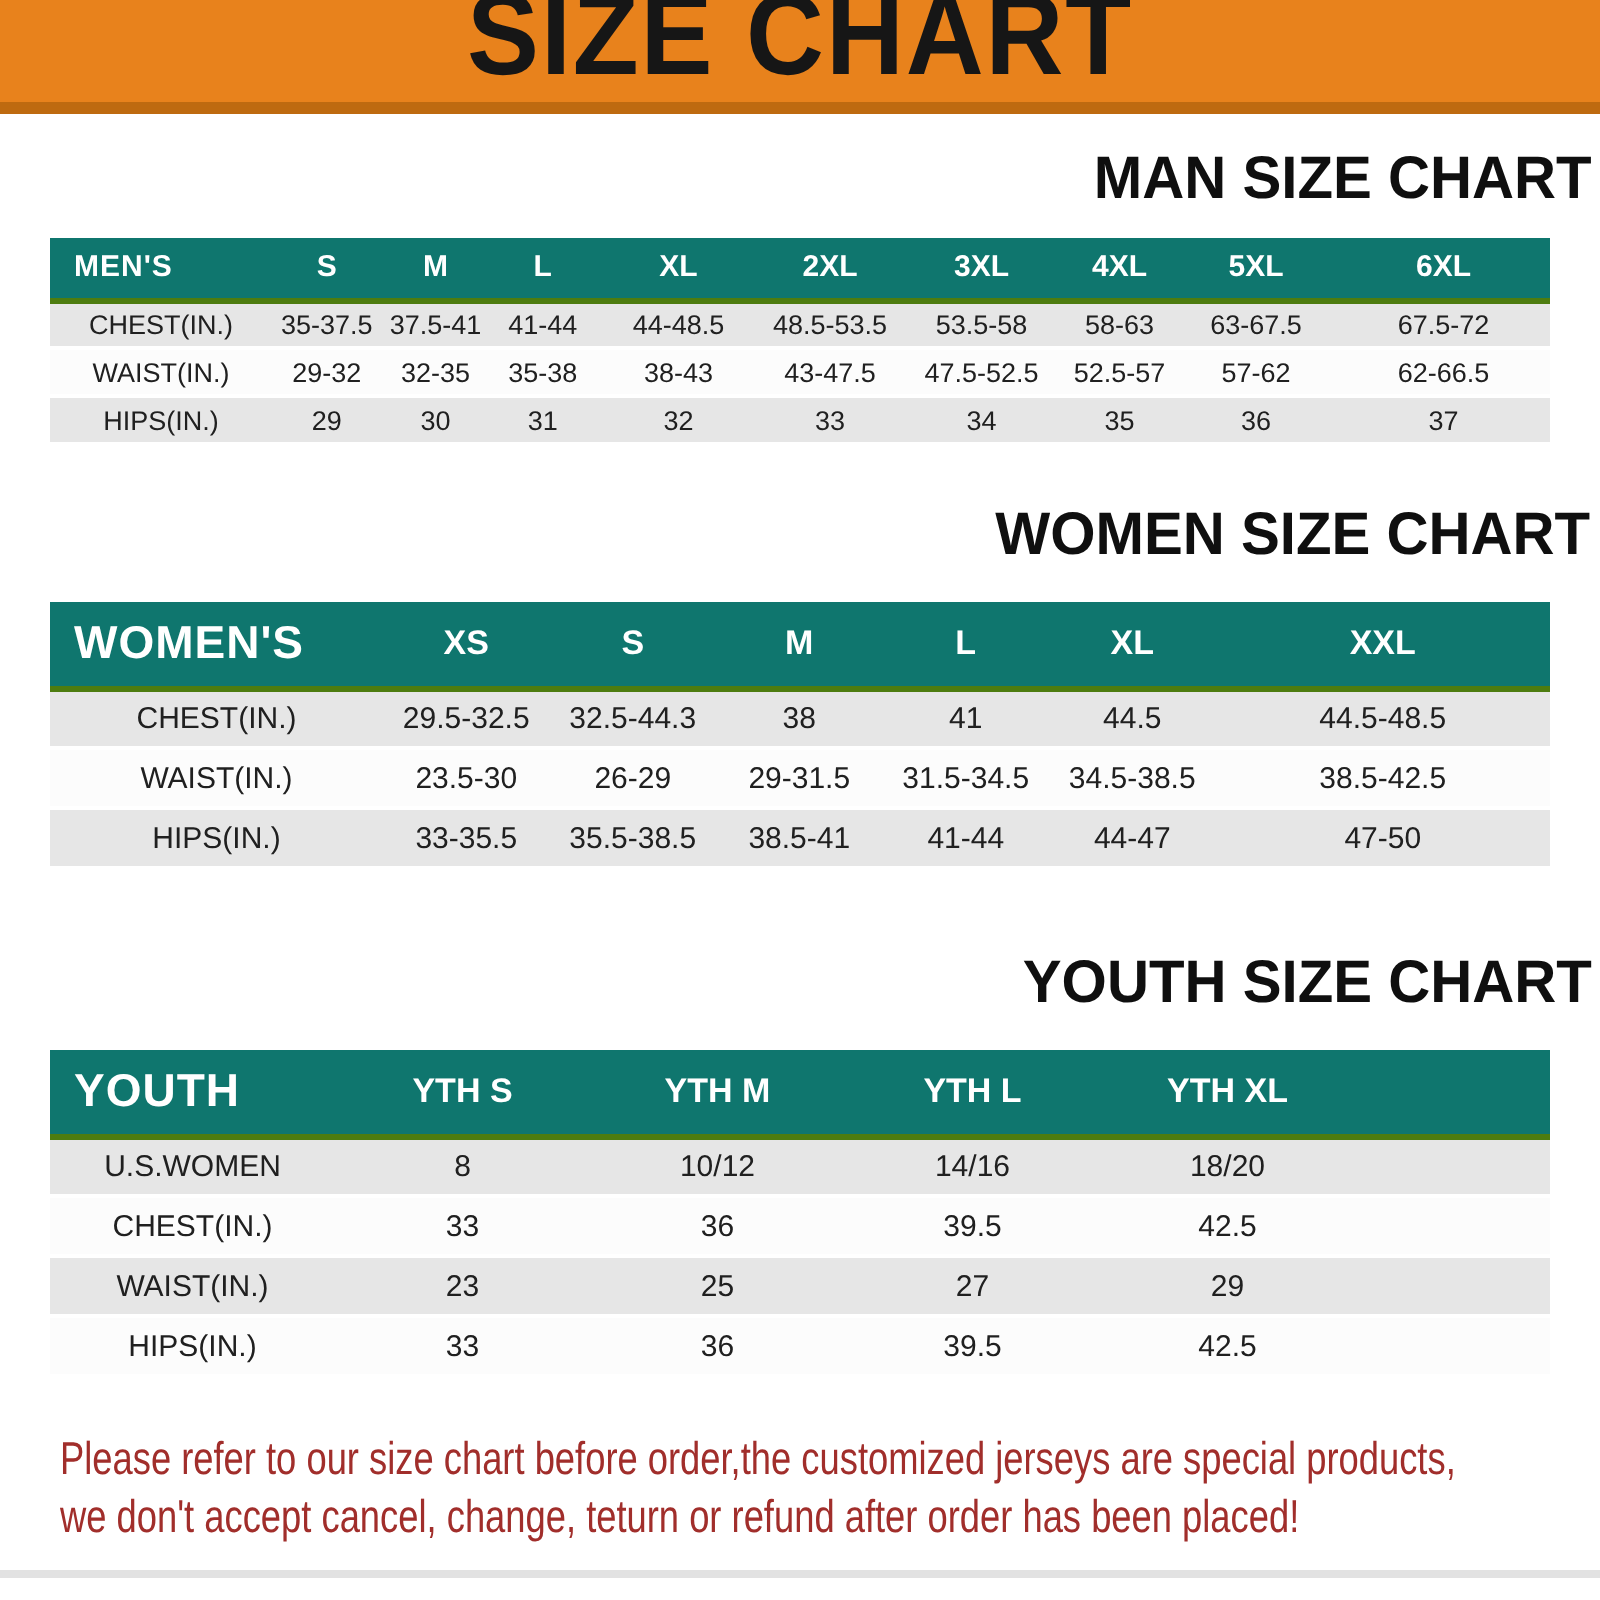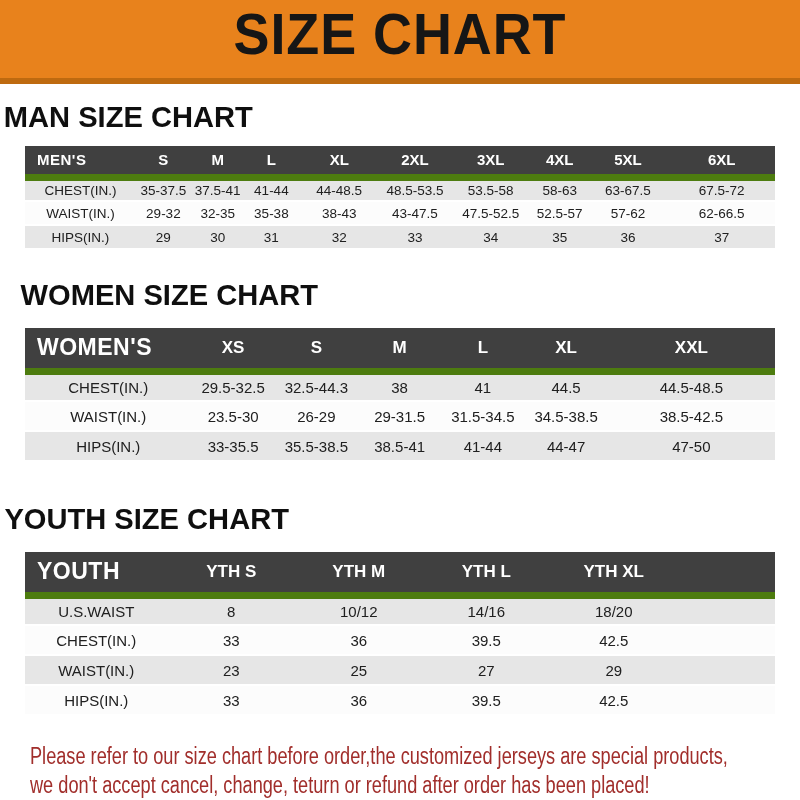--- a/index.html
+++ b/index.html
@@ -6,40 +6,40 @@
   html, body {
     margin: 0; padding: 0;
     width: 800px; height: 800px;
     background: #ffffff;
     font-family: "Liberation Sans", sans-serif;
     overflow: hidden;
   }
 
   
   .banner {
-    height: 84px;
+    height: 57px;
     background: #E8821C;
     border-bottom: 6px solid #BE6A10;
     display: flex;
-    align-items: flex-start;
+    align-items: flex-end;
     justify-content: center;
   }
   .banner-title {
     font-size: 58px;
     font-weight: bold;
     color: #161616;
     letter-spacing: 1px;
     transform: scaleX(0.93);
     white-space: nowrap;
   }
 
   
   .section-heading {
     margin: 0;
-    text-align: left;
+    text-align: right;
     font-weight: bold;
     color: #0f0f0f;
     font-size: 30px;
     letter-spacing: 0px;
   }
   .section-heading span { display: inline-block; transform: scaleX(0.97); white-space: nowrap; }
   .heading-men   { margin: 16px 0 12px 0; }
   .heading-women { margin: 28px 0 16px 0; padding-left: 16px; }
   .heading-youth { margin: 40px 0 16px 0; }
 
@@ -52,23 +52,23 @@
     border-bottom: 1px solid #cfcfcf;
   }
   .size-table th, .size-table td {
     text-align: center;
     vertical-align: middle;
     white-space: nowrap;
     padding: 0;
     overflow: visible;
   }
   .size-table thead tr {
-    background: #404040;
+    background: #0f766e;
     color: #ffffff;
-    border-bottom: 7px solid #4d7c0f;
+    border-bottom: 3px solid #4d7c0f;
     margin-left: 34px;
   }
   .size-table thead th { font-weight: bold; }
   .corner-label {
     text-align: left !important;
     padding-left: 12px !important;
     font-size: 22px;
     letter-spacing: 0.5px;
   }
   .size-table tbody th { font-weight: normal; color: #202020; }
@@ -258,21 +258,21 @@
           <th class="corner-label">YOUTH</th>
           <th>YTH S</th>
           <th>YTH M</th>
           <th>YTH L</th>
           <th>YTH XL</th>
           <th></th>
         </tr>
       </thead>
       <tbody>
         <tr>
-          <th>U.S.WAIST</th>
+          <th>U.S.WOMEN</th>
           <td>8</td>
           <td>10/12</td>
           <td>14/16</td>
           <td>18/20</td>
           <td></td>
         </tr>
         <tr>
           <th>CHEST(IN.)</th>
           <td>33</td>
           <td>36</td>

